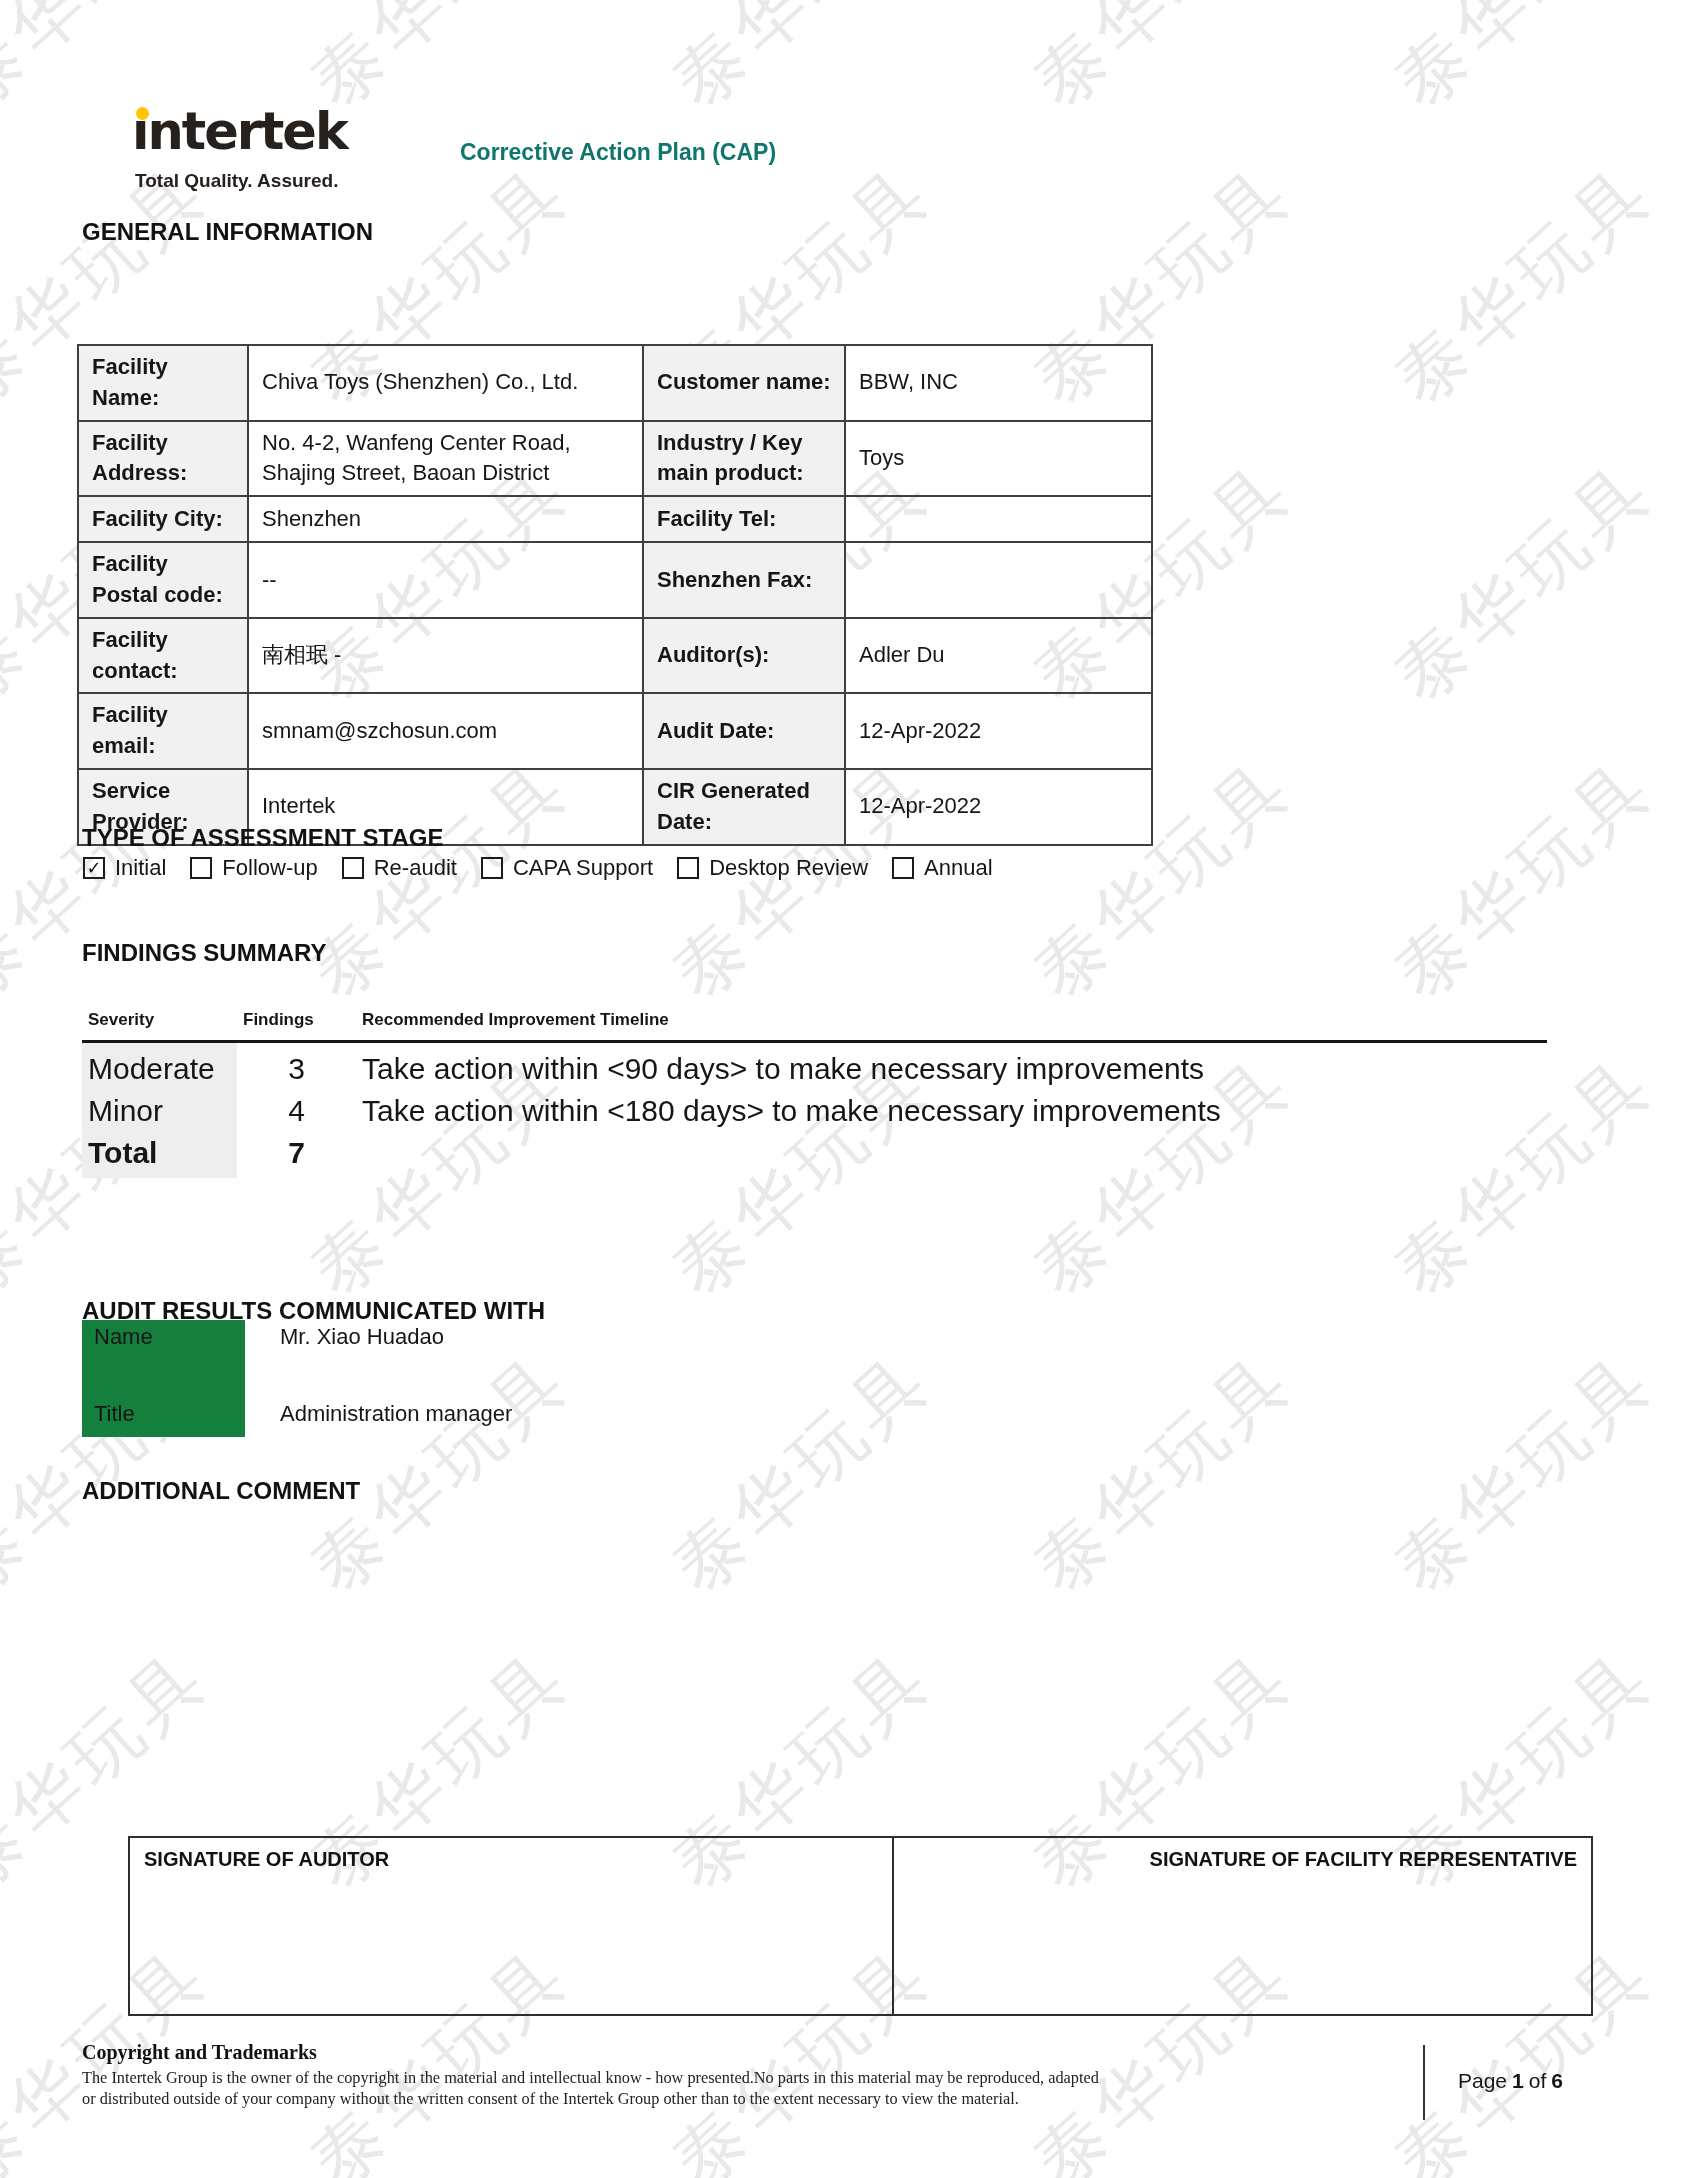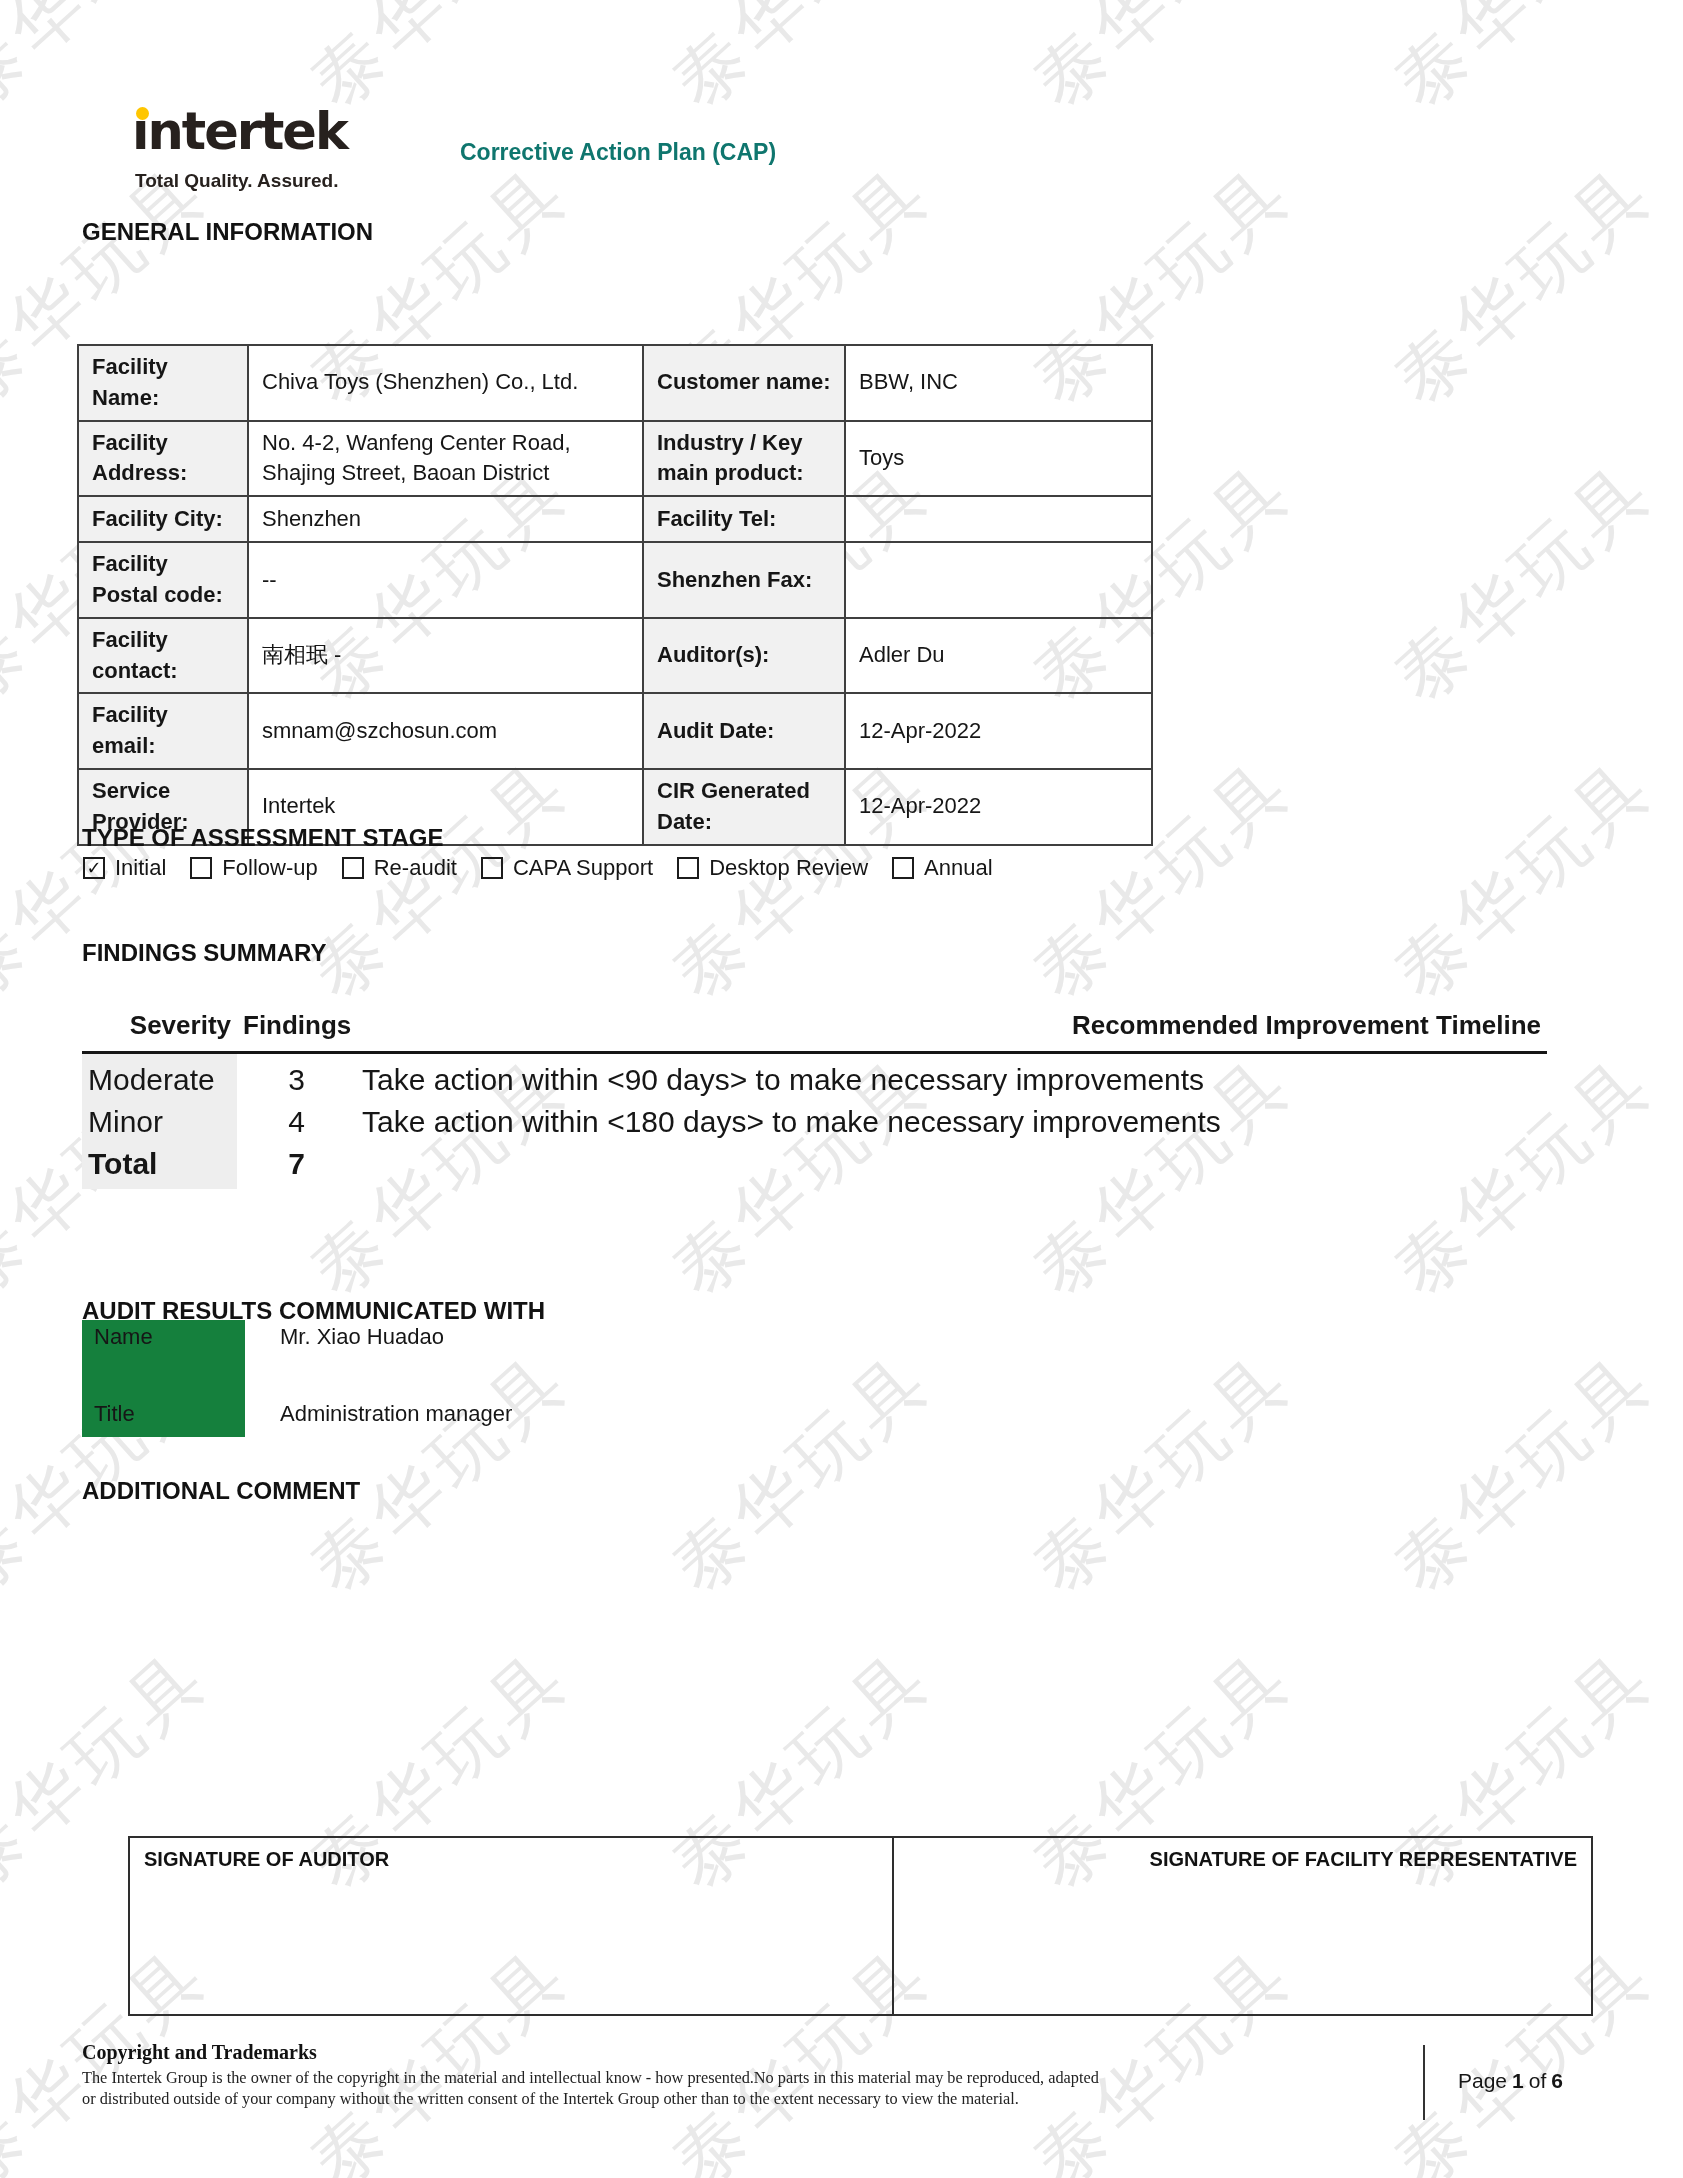--- a/index.html
+++ b/index.html
@@ -65,21 +65,21 @@
     box-sizing:content-box; flex:0 0 auto;
   }
 
   
   .fs-table {
     position:absolute; left:82px; top:1006px; width:1465px;
     border-collapse:collapse; table-layout:fixed;
   }
   .fs-table col.f1 { width:155px; } .fs-table col.f2 { width:119px; }
   .fs-table th {
-    text-align:right; font-size:26px; font-weight:bold; padding:4px 6px 10px 6px;
+    text-align:left; font-size:17px; font-weight:bold; padding:4px 6px 10px 6px;
     border-bottom:3px solid #161616;
   }
   .fs-table td { font-size:30px; padding:4px 6px; }
   .fs-table td.sev { background:#eeeeee; }
   .fs-table td.num { text-align:center; }
   .fs-table tr.first td { padding-top:9px; }
   .fs-table tr.total td { font-weight:bold; padding-bottom:8px; }
 
   
   .ar-table {

